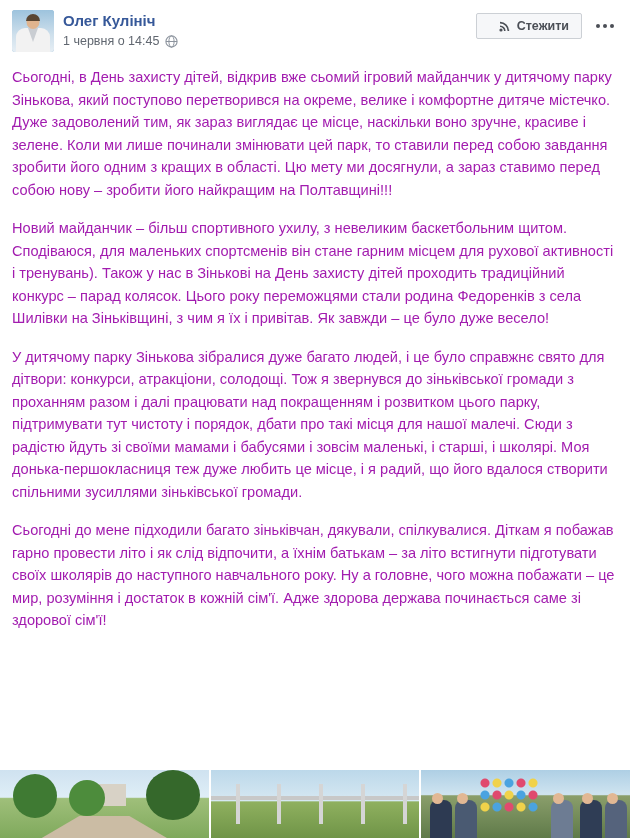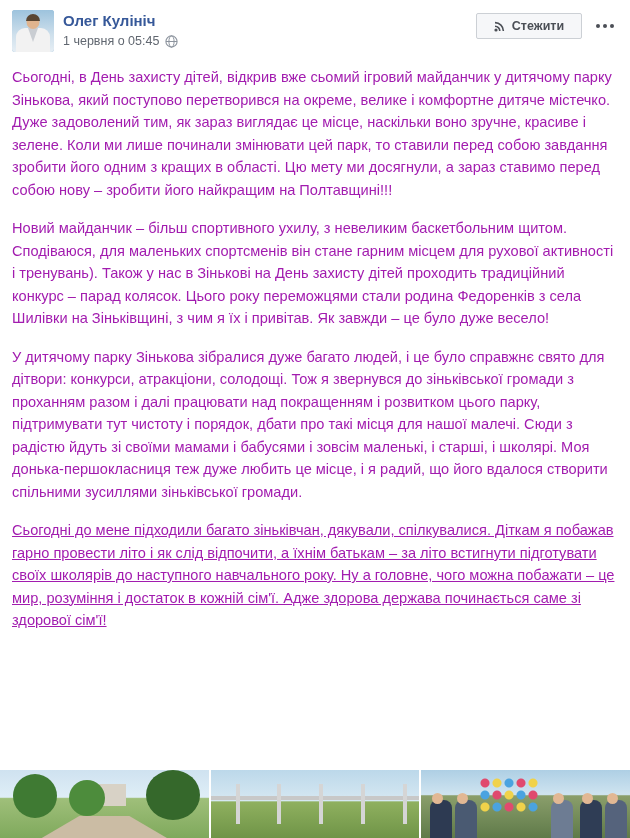--- a/index.html
+++ b/index.html
@@ -118,21 +118,21 @@
   .globe-icon svg { display: block; }
   .header-actions {
     display: flex;
     align-items: flex-start;
     gap: 10px;
     padding-top: 3px;
   }
   .follow-btn {
     display: flex;
     align-items: center;
-    justify-content: center;
+    justify-content: flex-end;
     gap: 6px;
     min-width: 106px;
     height: 26px;
     padding: 0 12px;
     border: 1px solid #ccd0d5;
     border-radius: 2px;
     background: #f6f7f9;
     color: #4b4f56;
     font-size: 12.5px;
     font-weight: bold;
@@ -160,21 +160,21 @@
     padding: 4px 12px 0 12px;
     box-sizing: border-box;
   }
   .post-body p {
     margin: 0 0 16px 0;
     font-size: 14.6px;
     line-height: 22.5px;
     color: #a21caf;
     text-align: left;
   }
-  .post-body p:last-child { margin-bottom: 16px; text-decoration: underline; }
+  .post-body p:last-child { margin-bottom: 16px; }
   
   .attachments {
     display: flex;
     gap: 2px;
     width: 630px;
     height: 68px;
     position: absolute;
     left: 0;
     bottom: 0;
     overflow: hidden;
@@ -265,21 +265,21 @@
       <div class="sky"></div>
       <div class="body"></div>
       <div class="collar"></div>
       <div class="head"></div>
       <div class="hair"></div>
     </div>
 
     <div class="header-text">
       <span class="author-name">Олег Кулініч</span>
       <div class="meta-row">
-        <span class="timestamp">1 червня о 05:45</span>
+        <span class="timestamp">1 червня о 14:45</span>
         <span class="globe-icon">
           <svg width="13" height="13" viewBox="0 0 13 13" aria-hidden="true">
             <circle cx="6.5" cy="6.5" r="5.6" fill="none" stroke="#8d949e" stroke-width="1.1"></circle>
             <ellipse cx="6.5" cy="6.5" rx="2.6" ry="5.6" fill="none" stroke="#8d949e" stroke-width="1"></ellipse>
             <line x1="1" y1="6.5" x2="12" y2="6.5" stroke="#8d949e" stroke-width="1"></line>
           </svg>
         </span>
       </div>
     </div>
 

